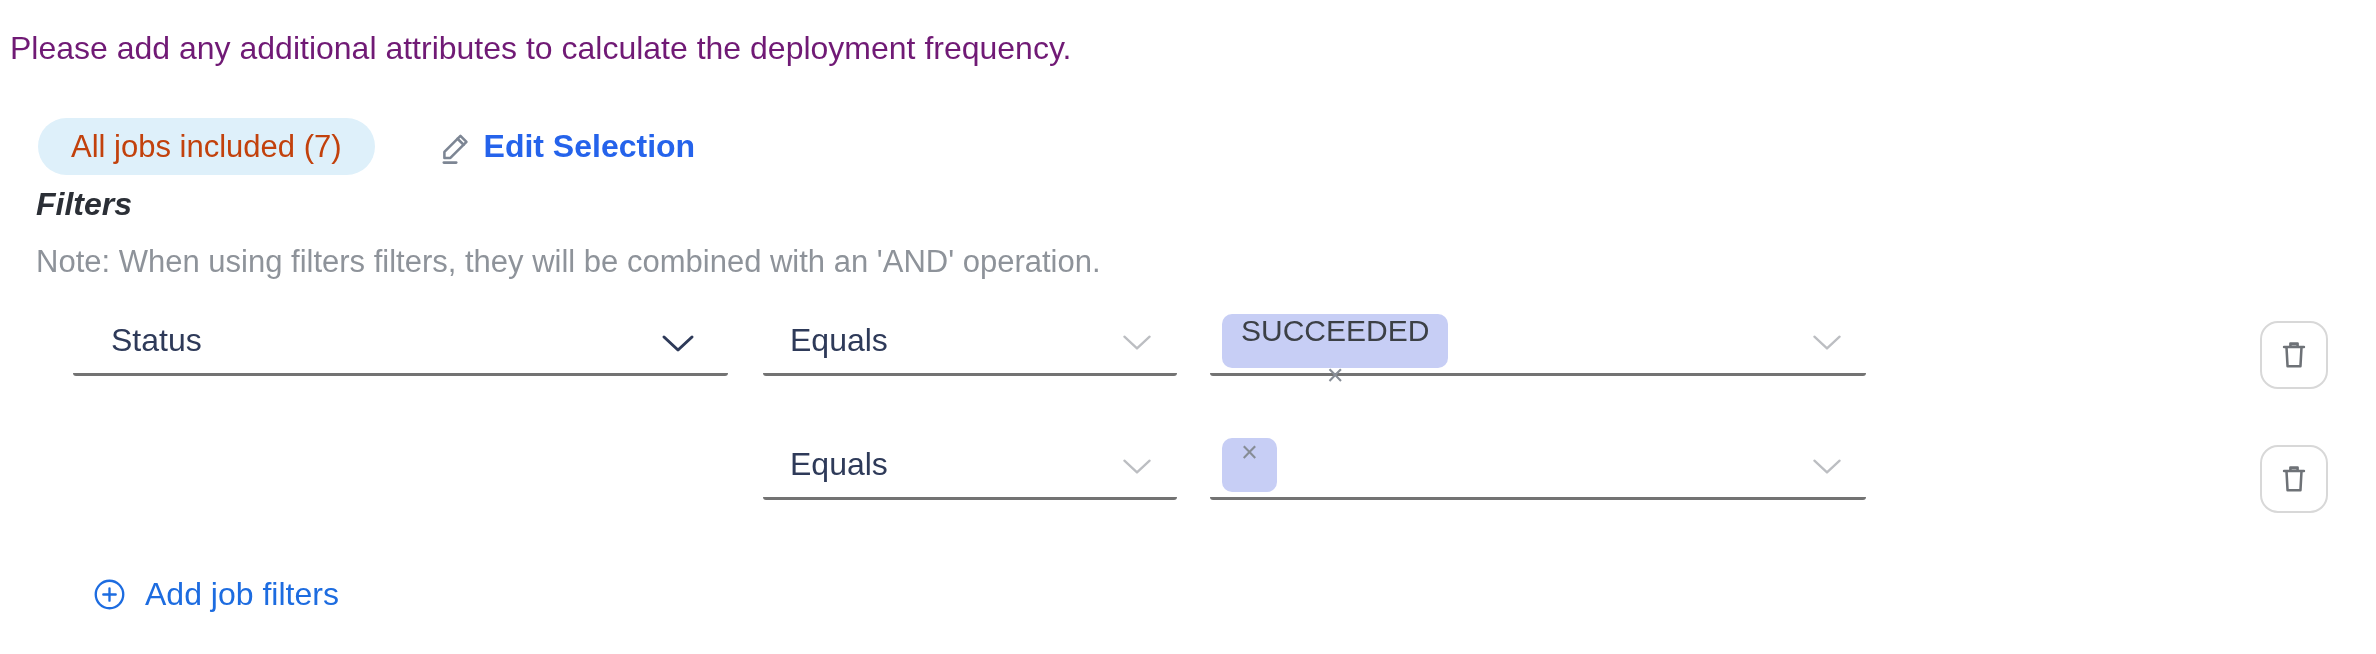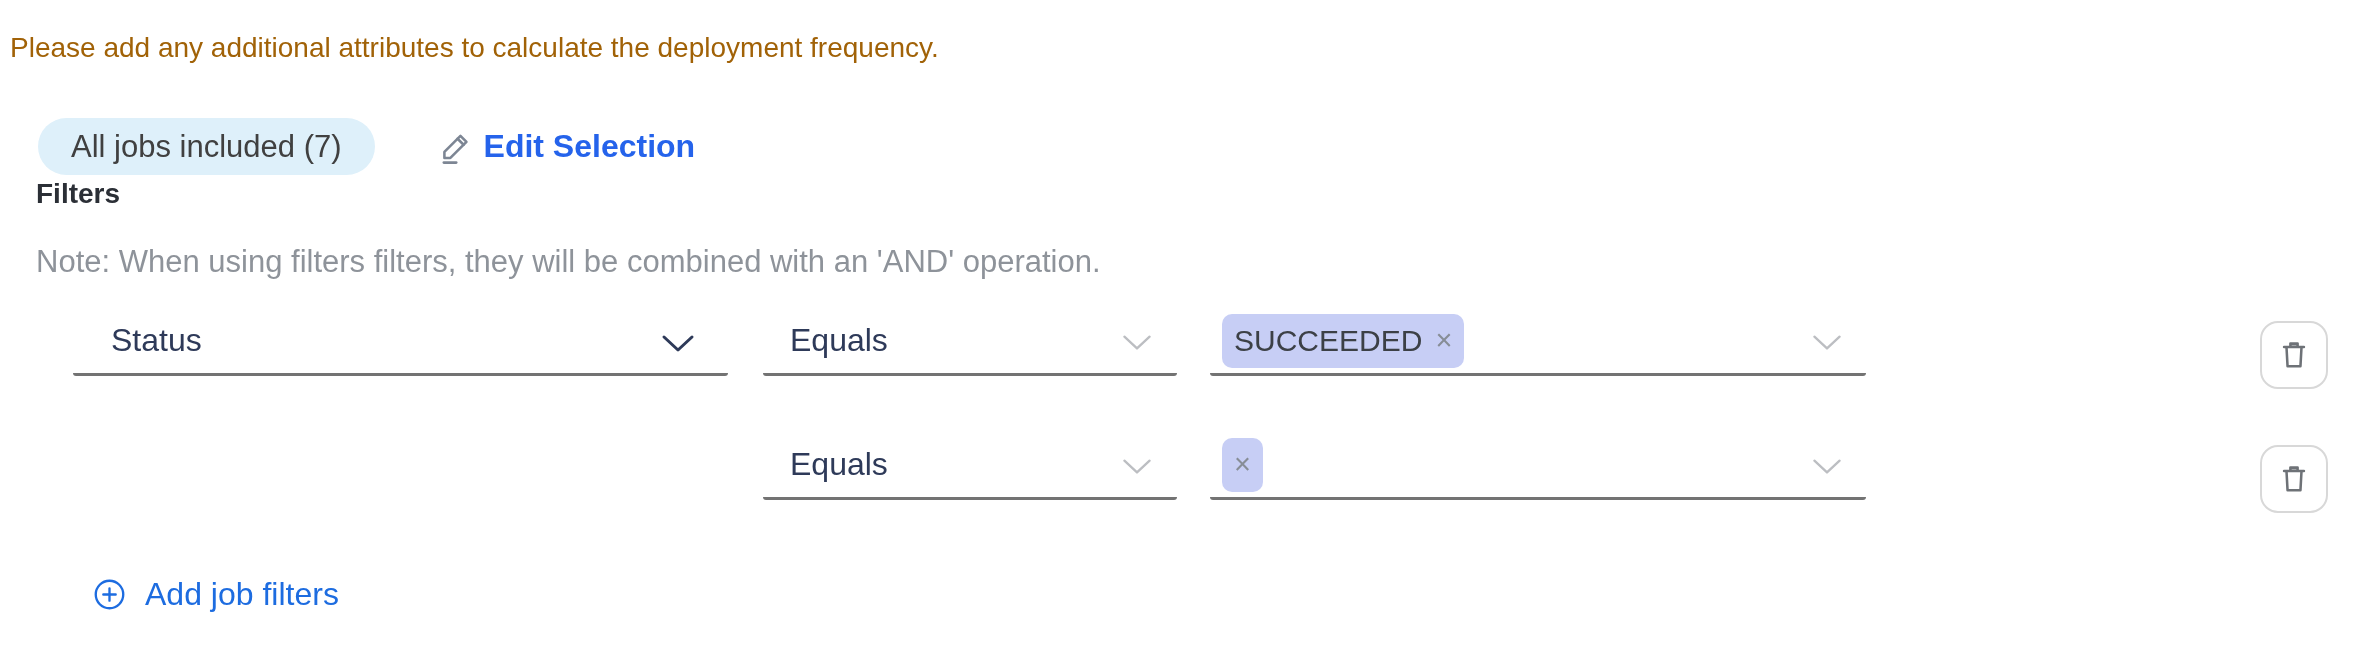--- a/index.html
+++ b/index.html
@@ -5,38 +5,38 @@
   html,body{margin:0;padding:0;background:#ffffff;}
   body{
     position:relative;
     width:2376px;height:654px;
     overflow:hidden;
     font-family:"Liberation Sans", sans-serif;
     -webkit-font-smoothing:antialiased;
   }
   .instruction{
     position:absolute;left:10px;top:26px;
-    font-size:28px;line-height:44px;color:#a16207;
+    font-size:32px;line-height:44px;color:#701a75;
   }
   .jobs-row{
     position:absolute;left:38px;top:118px;
     display:flex;align-items:center;
   }
   .badge{
     height:57px;padding:0 33px;border-radius:29px;
-    background:#def0fa;color:#404040;font-size:31px;
+    background:#def0fa;color:#c2410c;font-size:31px;
     display:flex;align-items:center;white-space:nowrap;
   }
   .edit-link{
     margin-left:64px;display:flex;align-items:center;gap:9px;
     color:#2563eb;font-size:32px;font-weight:600;cursor:pointer;white-space:nowrap;
   }
   .filters-heading{
-    position:absolute;left:36px;top:178px;
-    font-size:28px;font-weight:700;color:#2b2f36;
+    position:absolute;left:36px;top:186px;
+    font-size:32px;font-weight:700;color:#2b2f36;font-style:italic;
   }
   .note{
     position:absolute;left:36px;top:244px;
     font-size:31px;color:#8e939a;
   }
   .filter-row{position:absolute;left:0;width:2376px;height:68px;}
   .row-1{top:308px;}
   .row-2{top:432px;}
   .field{
     position:absolute;top:0;height:68px;
@@ -46,22 +46,22 @@
   .field-attr{left:73px;width:655px;padding-left:38px;box-sizing:border-box;}
   .field-op{left:763px;width:414px;padding-left:27px;box-sizing:border-box;}
   .field-val{left:1210px;width:656px;padding-left:12px;box-sizing:border-box;}
   .field-label{font-size:32px;color:#2e3a59;}
   .chev{position:absolute;top:26px;}
   .chev-attr{right:33px;}
   .chev-op{right:24px;}
   .chev-val{right:23px;}
   .tag{
     height:54px;background:#c7cef5;border-radius:10px;
-    padding:0 12px;display:inline-flex;align-items:center;gap:13px;
-    font-size:30px;color:#3c4046;white-space:nowrap;
+    padding:0 19px;display:inline-flex;align-items:center;gap:13px;
+    font-size:30px;color:#3c4046;white-space:nowrap;flex-direction:column;
   }
   .tag-x{
     color:#878d96;font-size:29px;line-height:1;cursor:pointer;
     font-family:"Liberation Sans", sans-serif;
   }
   .trash-btn{
     position:absolute;left:2260px;top:13px;width:68px;height:68px;
     box-sizing:border-box;border:2px solid #d8d8d8;border-radius:18px;
     background:#ffffff;display:flex;align-items:center;justify-content:center;
     cursor:pointer;padding:0;

